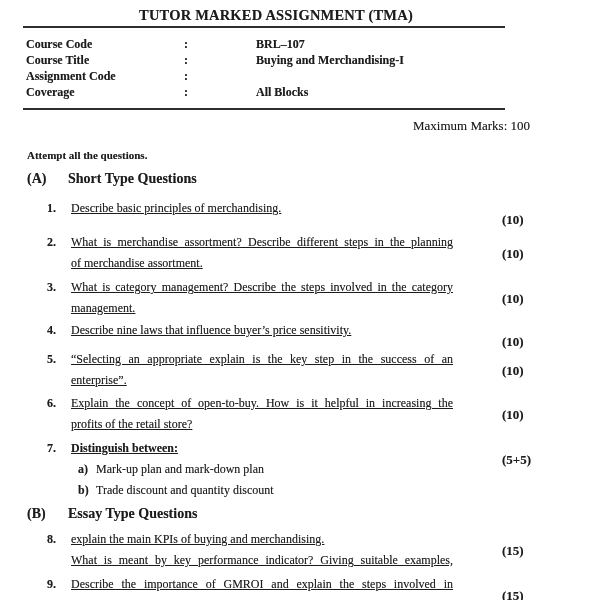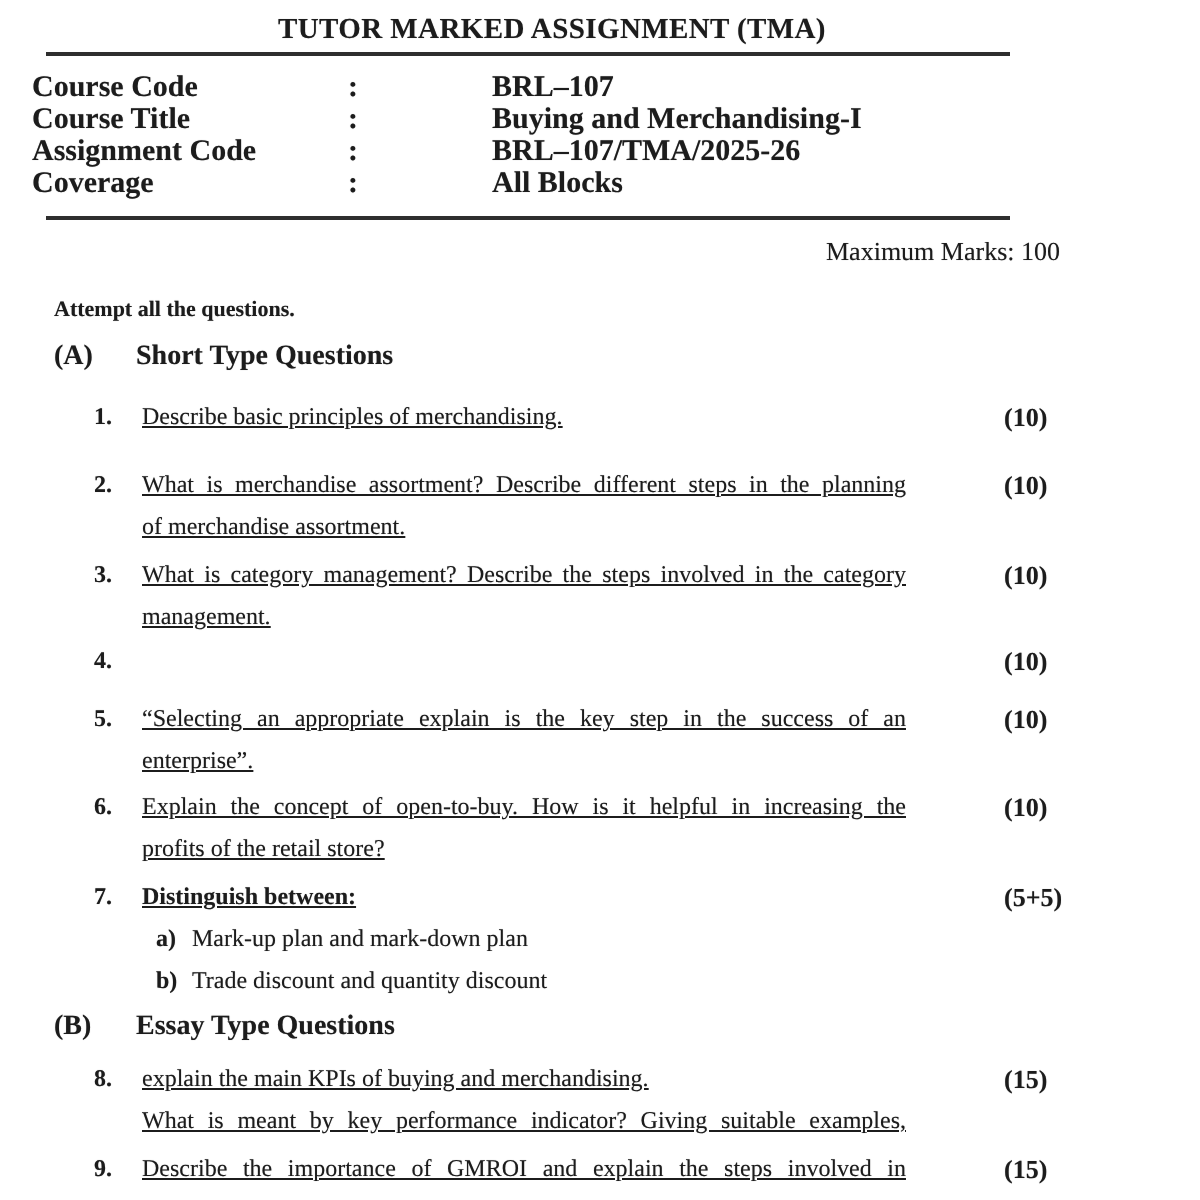--- a/index.html
+++ b/index.html
@@ -12,42 +12,42 @@
   .page { position:relative; width:552px; height:600px; }
 
   .doc-title {
     padding-top:6px; text-align:center;
     font-size:14.5px; font-weight:bold; line-height:18px; letter-spacing:0.2px;
   }
   .rule { border:none; border-top:2px solid #2e2e2e; margin:0; height:0; }
   .rule-1 { margin:2px 47px 0 23px; }
   .rule-2 { margin:8px 47px 0 23px; }
 
-  .course-info { margin:8px 0 0 16px; font-weight:bold; font-size:15px; }
+  .course-info { margin:8px 0 0 26px; font-weight:bold; font-size:12px; }
   .ci-row { display:flex; line-height:16px; }
   .ci-label { width:158px; }
   .ci-sep { width:72px; }
 
   .max-marks { margin-top:7px; text-align:right; padding-right:22px;
     font-weight:normal; font-size:13px; line-height:17px; }
   .instruction { margin:13px 0 0 27px; font-weight:bold; font-size:11px; line-height:17px; }
 
   .section-heading { display:flex; padding-left:27px; font-weight:bold;
     font-size:14px; line-height:19px; }
   .sh-id { width:41px; flex:none; }
   .sh-a { margin-top:5px; }
   .sh-b { margin-top:3px; }
 
   .q { position:relative; display:flex; align-items:flex-start;
     padding-left:47px; font-size:12px; }
   .qnum { width:24px; flex:none; font-weight:bold; line-height:21px; }
   .qbody { width:382px; flex:none; }
   .qline { line-height:21px;text-decoration:underline; }
   .just { text-align:justify; text-align-last:justify; }
-  .qmarks { position:absolute; left:502px; top:0;
+  .qmarks { position:absolute; left:502px; top:11px;
     font-weight:bold; font-size:13px; line-height:21px; }
   .q-bold .qline { font-weight:bold; }
 
   .sub { display:flex; padding-left:78px; font-size:12px; line-height:21px; }
   .sub-letter { width:18px; flex:none; font-weight:bold; }
 
   .q1 { margin-top:10px; } .q2 { margin-top:13px; } .q3 { margin-top:3px; }
   .q4 { margin-top:1px; }  .q5 { margin-top:8px; }  .q6 { margin-top:2px; }
   .q7 { margin-top:3px; }  .q8 { margin-top:6px; }  .q9 { margin-top:3px; }
 </style>
@@ -66,21 +66,20 @@
       <span class="ci-value">BRL–107</span>
     </div>
     <div class="ci-row">
       <span class="ci-label">Course Title</span>
       <span class="ci-sep">:</span>
       <span class="ci-value">Buying and Merchandising-I</span>
     </div>
     <div class="ci-row">
       <span class="ci-label">Assignment Code</span>
       <span class="ci-sep">:</span>
-      <span class="ci-value">BRL–107/TMA/2025-26</span>
     </div>
     <div class="ci-row">
       <span class="ci-label">Coverage</span>
       <span class="ci-sep">:</span>
       <span class="ci-value">All Blocks</span>
     </div>
   </div>
 
   <hr class="rule rule-2">
 
@@ -113,20 +112,23 @@
     <span class="qnum">3.</span>
     <div class="qbody">
       <div class="qline just">What is category management? Describe the steps involved in the category</div>
       <div class="qline">management.</div>
     </div>
     <span class="qmarks">(10)</span>
   </div>
 
   <div class="q q4">
     <span class="qnum">4.</span>
+    <div class="qbody">
+      <div class="qline">Describe nine laws that influence buyer’s price sensitivity.</div>
+    </div>
     <span class="qmarks">(10)</span>
   </div>
 
   <div class="q q5">
     <span class="qnum">5.</span>
     <div class="qbody">
       <div class="qline just">“Selecting an appropriate explain is the key step in the success of an</div>
       <div class="qline">enterprise”.</div>
     </div>
     <span class="qmarks">(10)</span>

